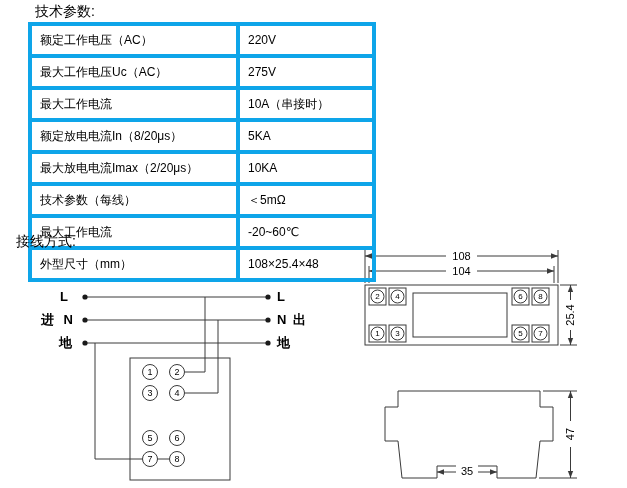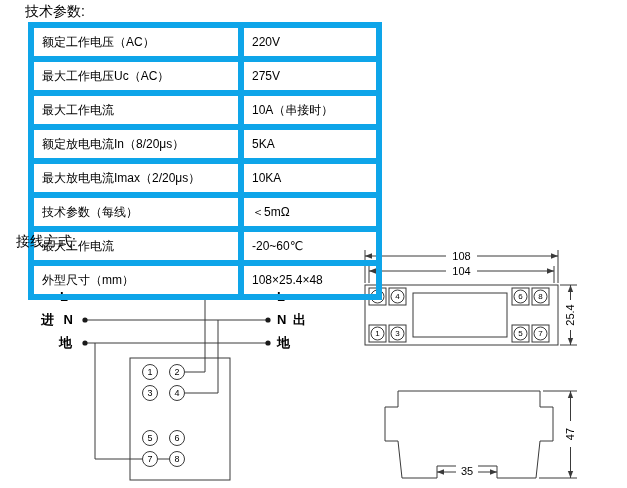--- a/index.html
+++ b/index.html
@@ -1,22 +1,22 @@
 <!DOCTYPE html>
 <html><head>
 <meta charset="utf-8">
 <style>
   html,body { margin:0; padding:0; background:#fff; }
   body { font-family:"Liberation Sans","DejaVu Sans",sans-serif; }
   .page { position:relative; width:627px; height:488px; background:#fff; overflow:hidden; }
   .sec-title { position:absolute; font-size:14px; color:#000; white-space:nowrap; }
-  .sec-title.t1 { left:25px; top:3px; }
+  .sec-title.t1 { left:35px; top:3px; }
   .sec-title.t2 { left:16px; top:233px; }
   table.spec { position:absolute; left:28px; top:22px; border-collapse:collapse; table-layout:fixed; }
-  table.spec td { border:6px solid #0ea5e9; font-size:12px; color:#000; height:22px; padding:3px 8px; vertical-align:middle; white-space:nowrap; overflow:hidden; }
+  table.spec td { border:4px solid #0ea5e9; font-size:12px; color:#000; height:22px; padding:3px 8px; vertical-align:middle; white-space:nowrap; overflow:hidden; }
   td.lab { width:188px; }
   td.val { width:116px; }
   svg.diagrams { position:absolute; left:0; top:0; }
   .s { stroke:#3a3a3a; stroke-width:1; fill:none; }
   .fillw { fill:#fff; }
   .dot { fill:#1a1a1a; stroke:none; }
   .wbg { fill:#fff; stroke:none; }
   svg text { fill:#000; font-family:"Liberation Sans","DejaVu Sans",sans-serif; }
   .wl { font-size:13px; font-weight:bold; }
   .tn { font-size:9px; }

